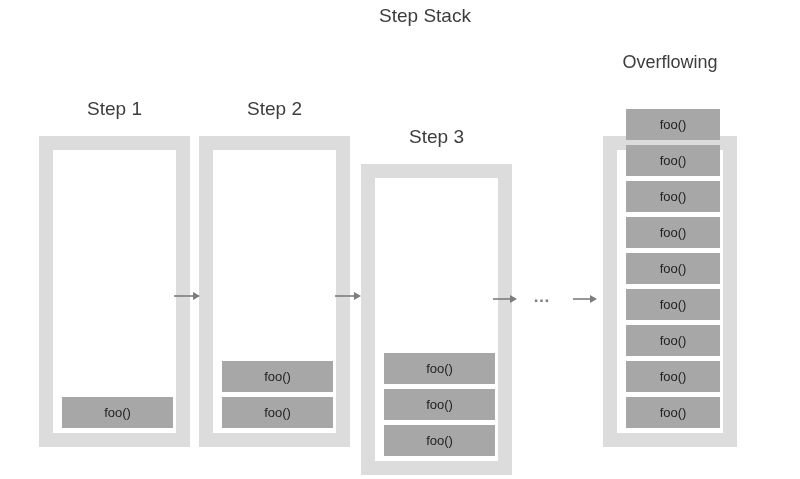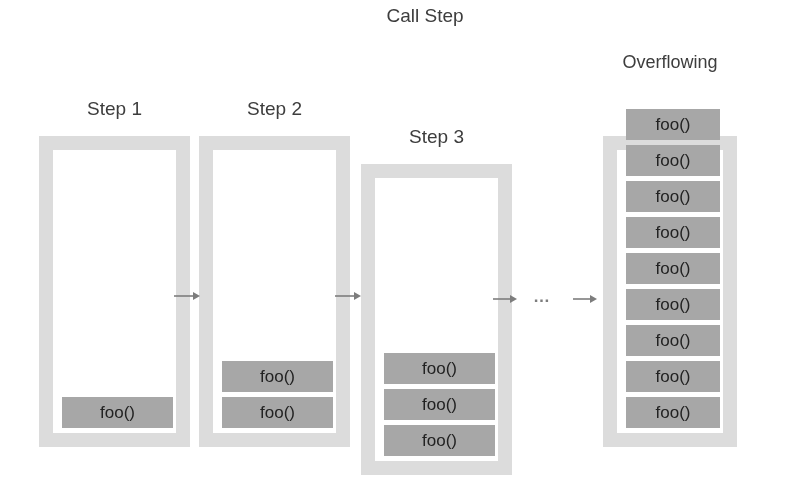--- a/index.html
+++ b/index.html
@@ -58,21 +58,21 @@
   .frames { position: absolute; inset: 0; }
   .frame {
     position: absolute;
     left: 23px;
     right: 17px;
     height: 31px;
     background: var(--c-frame);
     display: flex;
     align-items: center;
     justify-content: center;
-    font-size: 17px;
+    font-size: 13px;
     color: var(--c-frame-text);
   }
   .arrow {
     position: absolute;
     color: var(--c-arrow);
     line-height: 0;
   }
   .ellipsis {
     position: absolute;
     font-size: 17px;
@@ -80,21 +80,21 @@
     color: #4a4a4a;
     letter-spacing: 1px;
     color: var(--c-arrow);
   }
 </style>
 </head>
 <body>
 
 <div class="canvas">
 
-  <div class="title">Call Step</div>
+  <div class="title">Step Stack</div>
 
   <div class="column" style="left:39px;">
     <div class="col-label">Step 1</div>
     <div class="container-frame"></div>
     <div class="frames">
         <div class="frame" style="bottom: 19px;">
           <span>foo()</span>
         </div>
       </div>
   </div>

